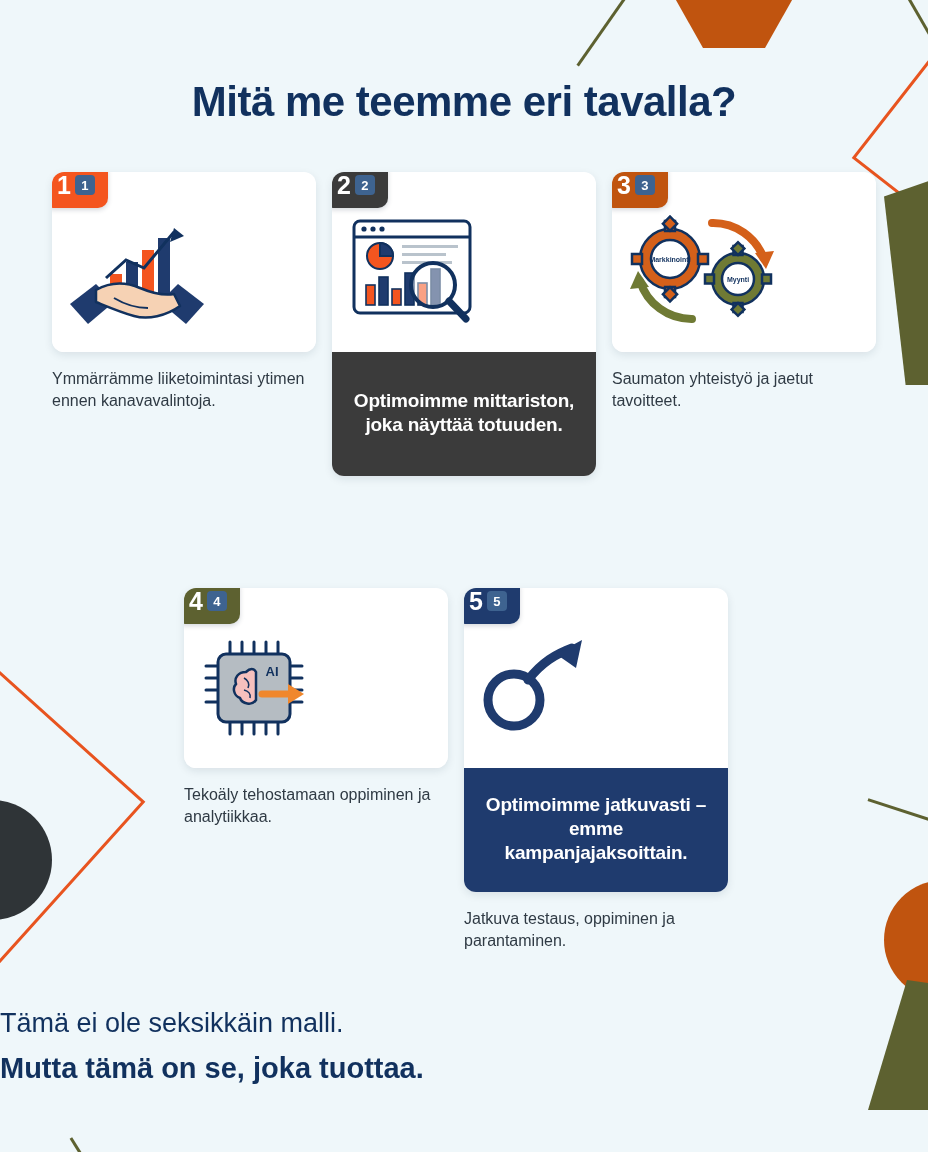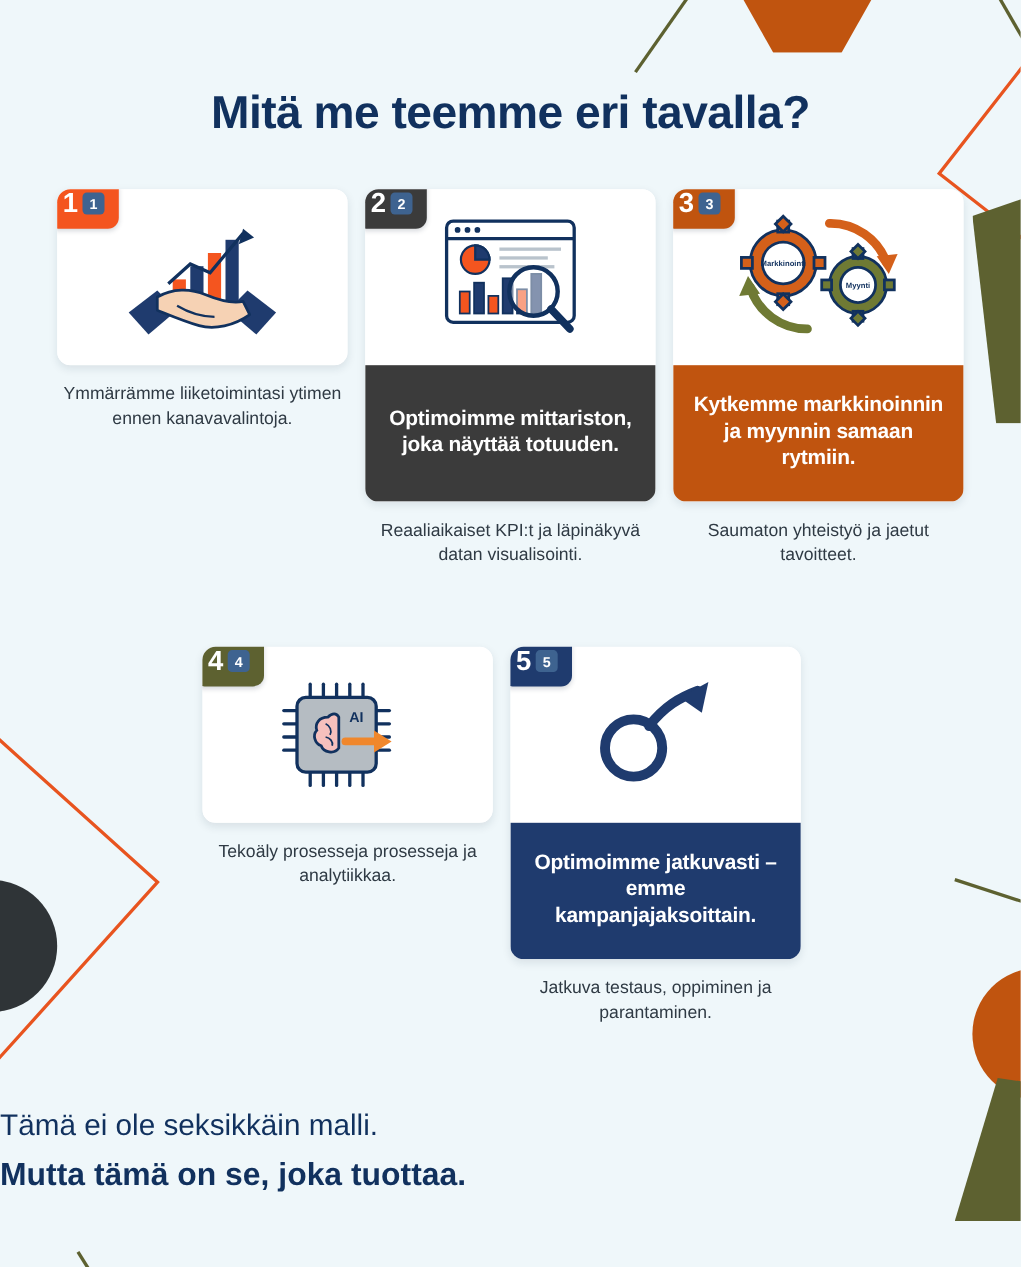--- a/index.html
+++ b/index.html
@@ -115,21 +115,21 @@
     border-radius: 12px;
     overflow: hidden;
     box-shadow: 0 3px 8px rgba(20,40,60,0.10);
     background: #ffffff;
   }
   .card-art {
     height: 160px;
     background: #ffffff;
     display: flex;
     align-items: center;
-    justify-content: center;
+    margin-top: 20px;
   }
   .card-body {
     padding: 16px 14px 18px 14px;
     min-height: 124px;
     display: flex;
     align-items: center;
     justify-content: center;
   }
   .card-title {
     color: #ffffff;
@@ -162,21 +162,21 @@
     width: 20px; height: 20px;
     border-radius: 4px;
     background: #3e6390;
     color: #fff;
     font-size: 13px;
     font-weight: bold;
   }
 
   .caption {
     margin-top: 16px;
-    text-align: center;
+    text-align: left;
     color: #2f3a44;
     font-size: 16px;
     line-height: 1.36;
   }
 
   
   .footer {
     position: absolute;
     left: 0; width: 100%;
     text-align: left;
@@ -267,21 +267,20 @@
             <rect x="99" y="62" width="9" height="36" fill="#1f3b6e" stroke="#11315e" stroke-width="1.6"></rect>
 
             <circle cx="101" cy="78" r="22" fill="rgba(255,255,255,0.45)" stroke="#11315e" stroke-width="4"></circle>
             <line x1="117" y1="94" x2="134" y2="112" stroke="#11315e" stroke-width="7" stroke-linecap="round"></line>
           </svg>
         </div>
         <div class="card-body" style="background:#3b3b3b">
           <div class="card-title">Optimoimme mittariston, joka näyttää totuuden.</div>
         </div>
       </div>
-      <div class="caption">Reaaliaikaiset KPI:t ja läpinäkyvä datan visualisointi.</div>
     </div>
 
     <div class="cell">
       <div class="card card-3">
         <div class="badge" style="background:#c0540f">
           <span>3</span>
           <span class="sub">3</span>
         </div>
         <div class="card-art">
           <svg width="180" height="130" viewBox="0 0 180 130">
@@ -312,23 +311,20 @@
               </g>
               <circle r="16" fill="#ffffff" stroke="#11315e" stroke-width="2.5"></circle>
               <text x="0" y="3" text-anchor="middle" font-size="7" font-weight="bold" fill="#11315e" font-family="Liberation Sans, sans-serif">Myynti</text>
             </g>
 
             <path d="M100,16 A54,54 0 0,1 152,52" fill="none" stroke="#d4601a" stroke-width="8" stroke-linecap="round"></path>
             <polygon points="154,62 143,46 162,44" fill="#d4601a"></polygon>
             <path d="M80,112 A54,54 0 0,1 28,74" fill="none" stroke="#6f7a34" stroke-width="8" stroke-linecap="round"></path>
             <polygon points="26,64 37,80 18,82" fill="#6f7a34"></polygon>
           </svg>
-        </div>
-        <div class="card-body" style="background:#c0540f">
-          <div class="card-title">Kytkemme markkinoinnin ja myynnin samaan rytmiin.</div>
         </div>
       </div>
       <div class="caption">Saumaton yhteistyö ja jaetut tavoitteet.</div>
     </div>
 
   </div>
 
   <div class="row row-2">
 
     <div class="cell">
@@ -364,21 +360,21 @@
 
             <path d="M62,44 C54,44 50,50 52,56 C48,60 50,68 56,70 C58,76 68,78 72,72 L72,44 C70,40 66,40 62,44 Z" fill="#f6c0bd" stroke="#11315e" stroke-width="2.5"></path>
             <path d="M60,50 C64,52 66,56 64,60 M60,62 C64,63 67,66 66,70" fill="none" stroke="#11315e" stroke-width="1.6"></path>
             <text x="88" y="48" text-anchor="middle" font-size="13" font-weight="bold" fill="#11315e" font-family="Liberation Sans, sans-serif">AI</text>
 
             <line x1="78" y1="66" x2="104" y2="66" stroke="#f0872c" stroke-width="7" stroke-linecap="round"></line>
             <polygon points="104,56 120,66 104,76" fill="#f0872c"></polygon>
           </svg>
         </div>
       </div>
-      <div class="caption">Tekoäly prosesseja prosesseja ja analytiikkaa.</div>
+      <div class="caption">Tekoäly tehostamaan oppiminen ja analytiikkaa.</div>
     </div>
 
     <div class="cell">
       <div class="card card-5">
         <div class="badge" style="background:#1f3b6e">
           <span>5</span>
           <span class="sub">5</span>
         </div>
         <div class="card-art">
           <svg width="140" height="120" viewBox="0 0 140 120">

